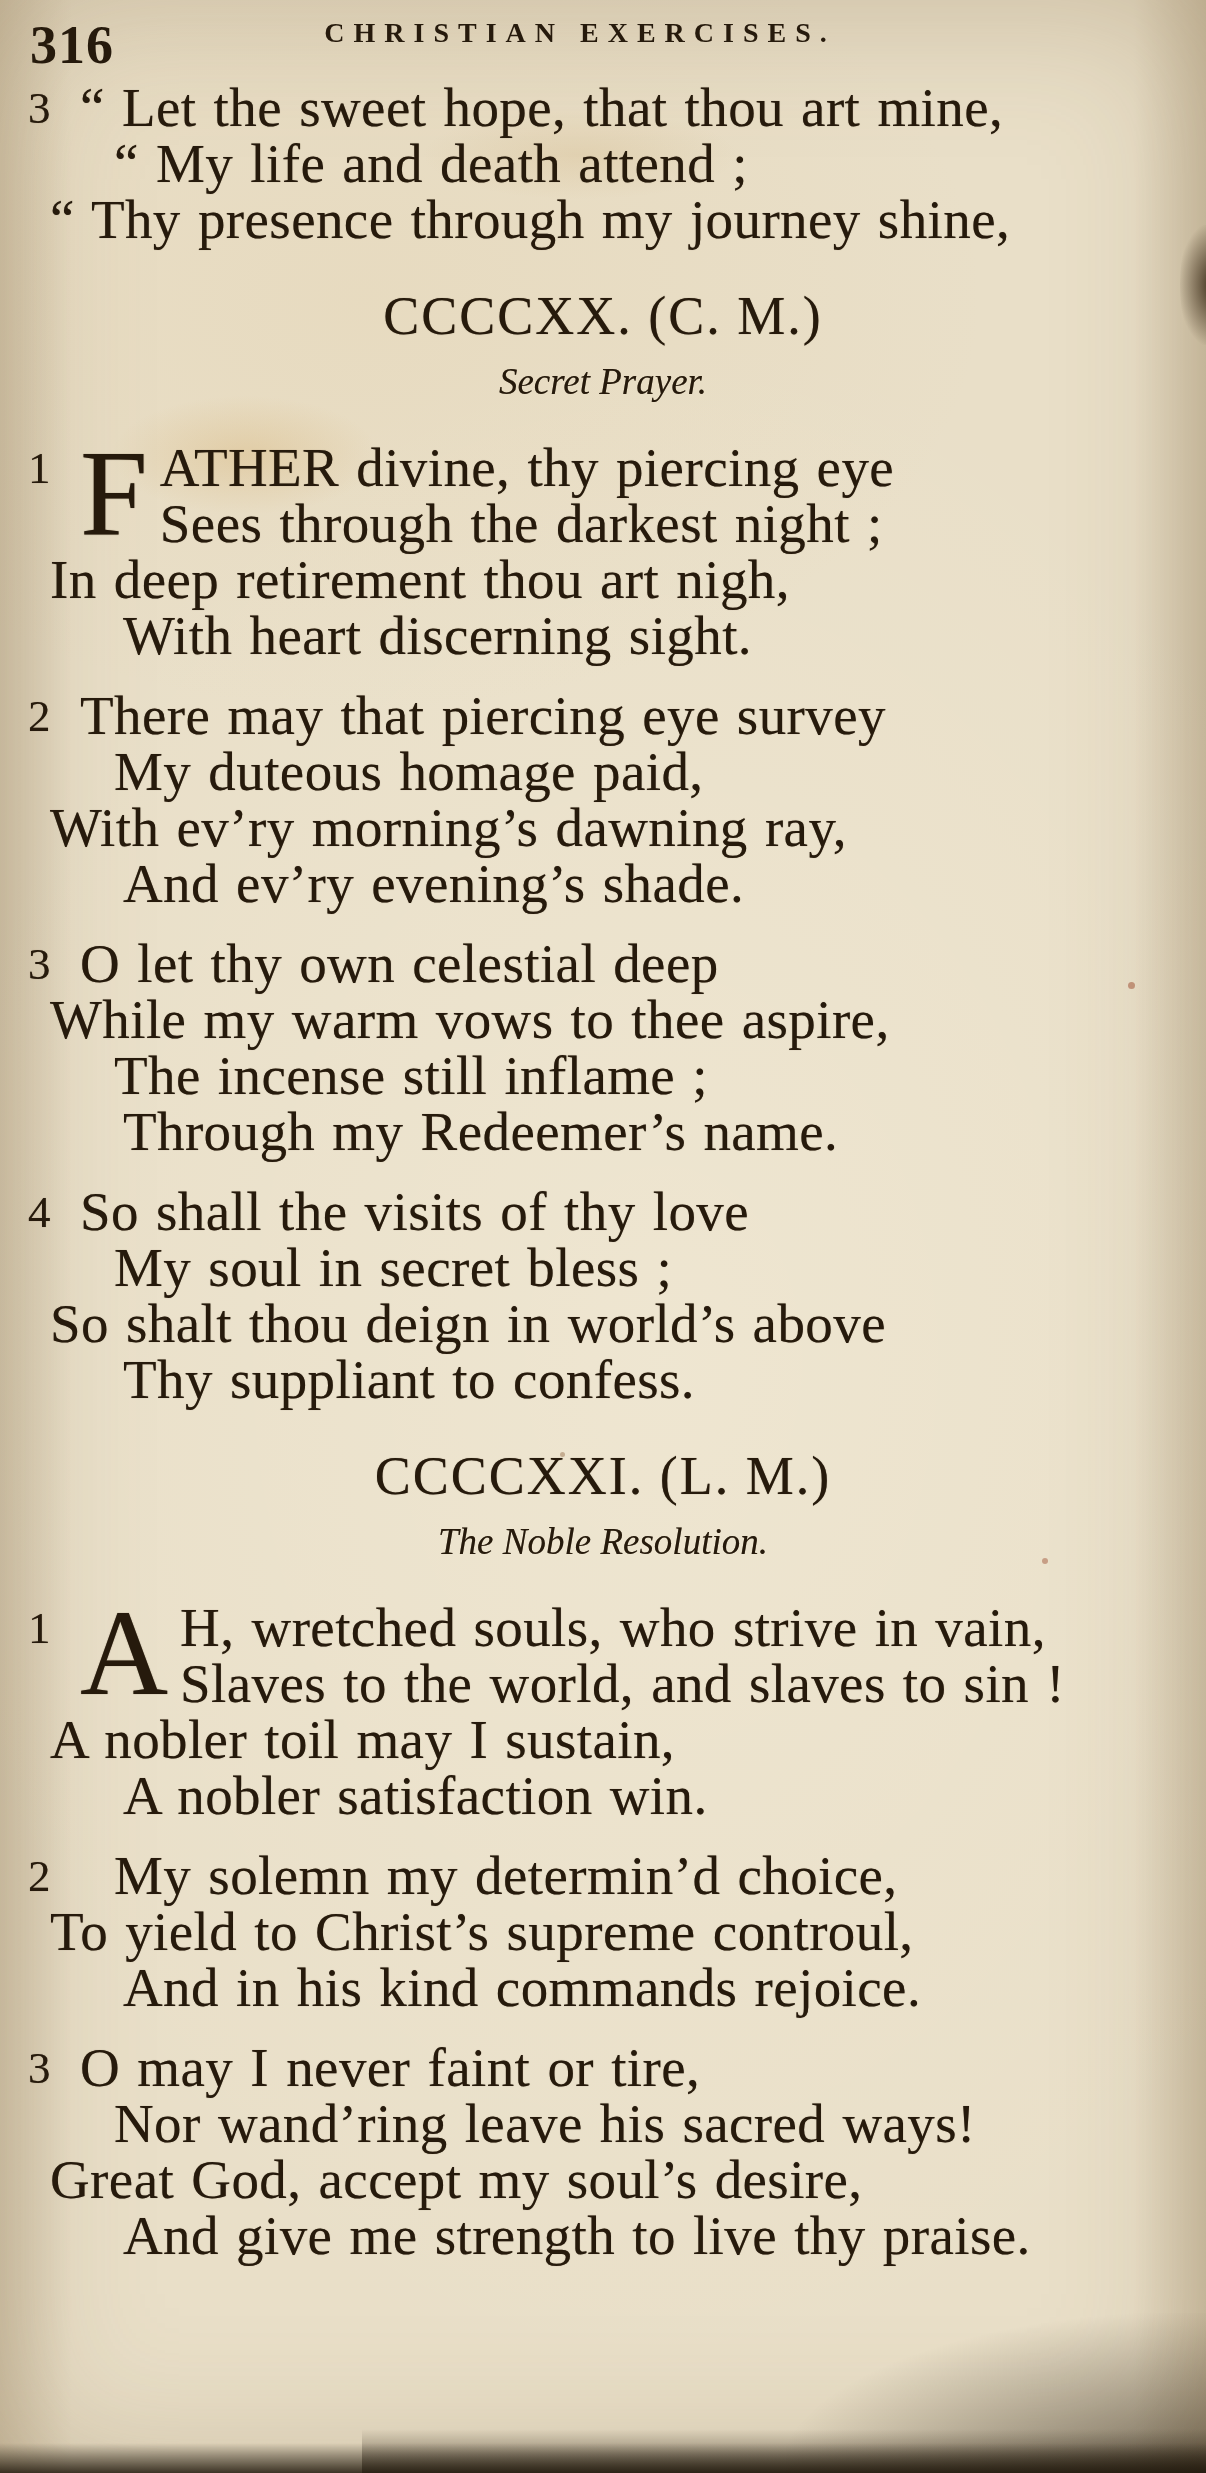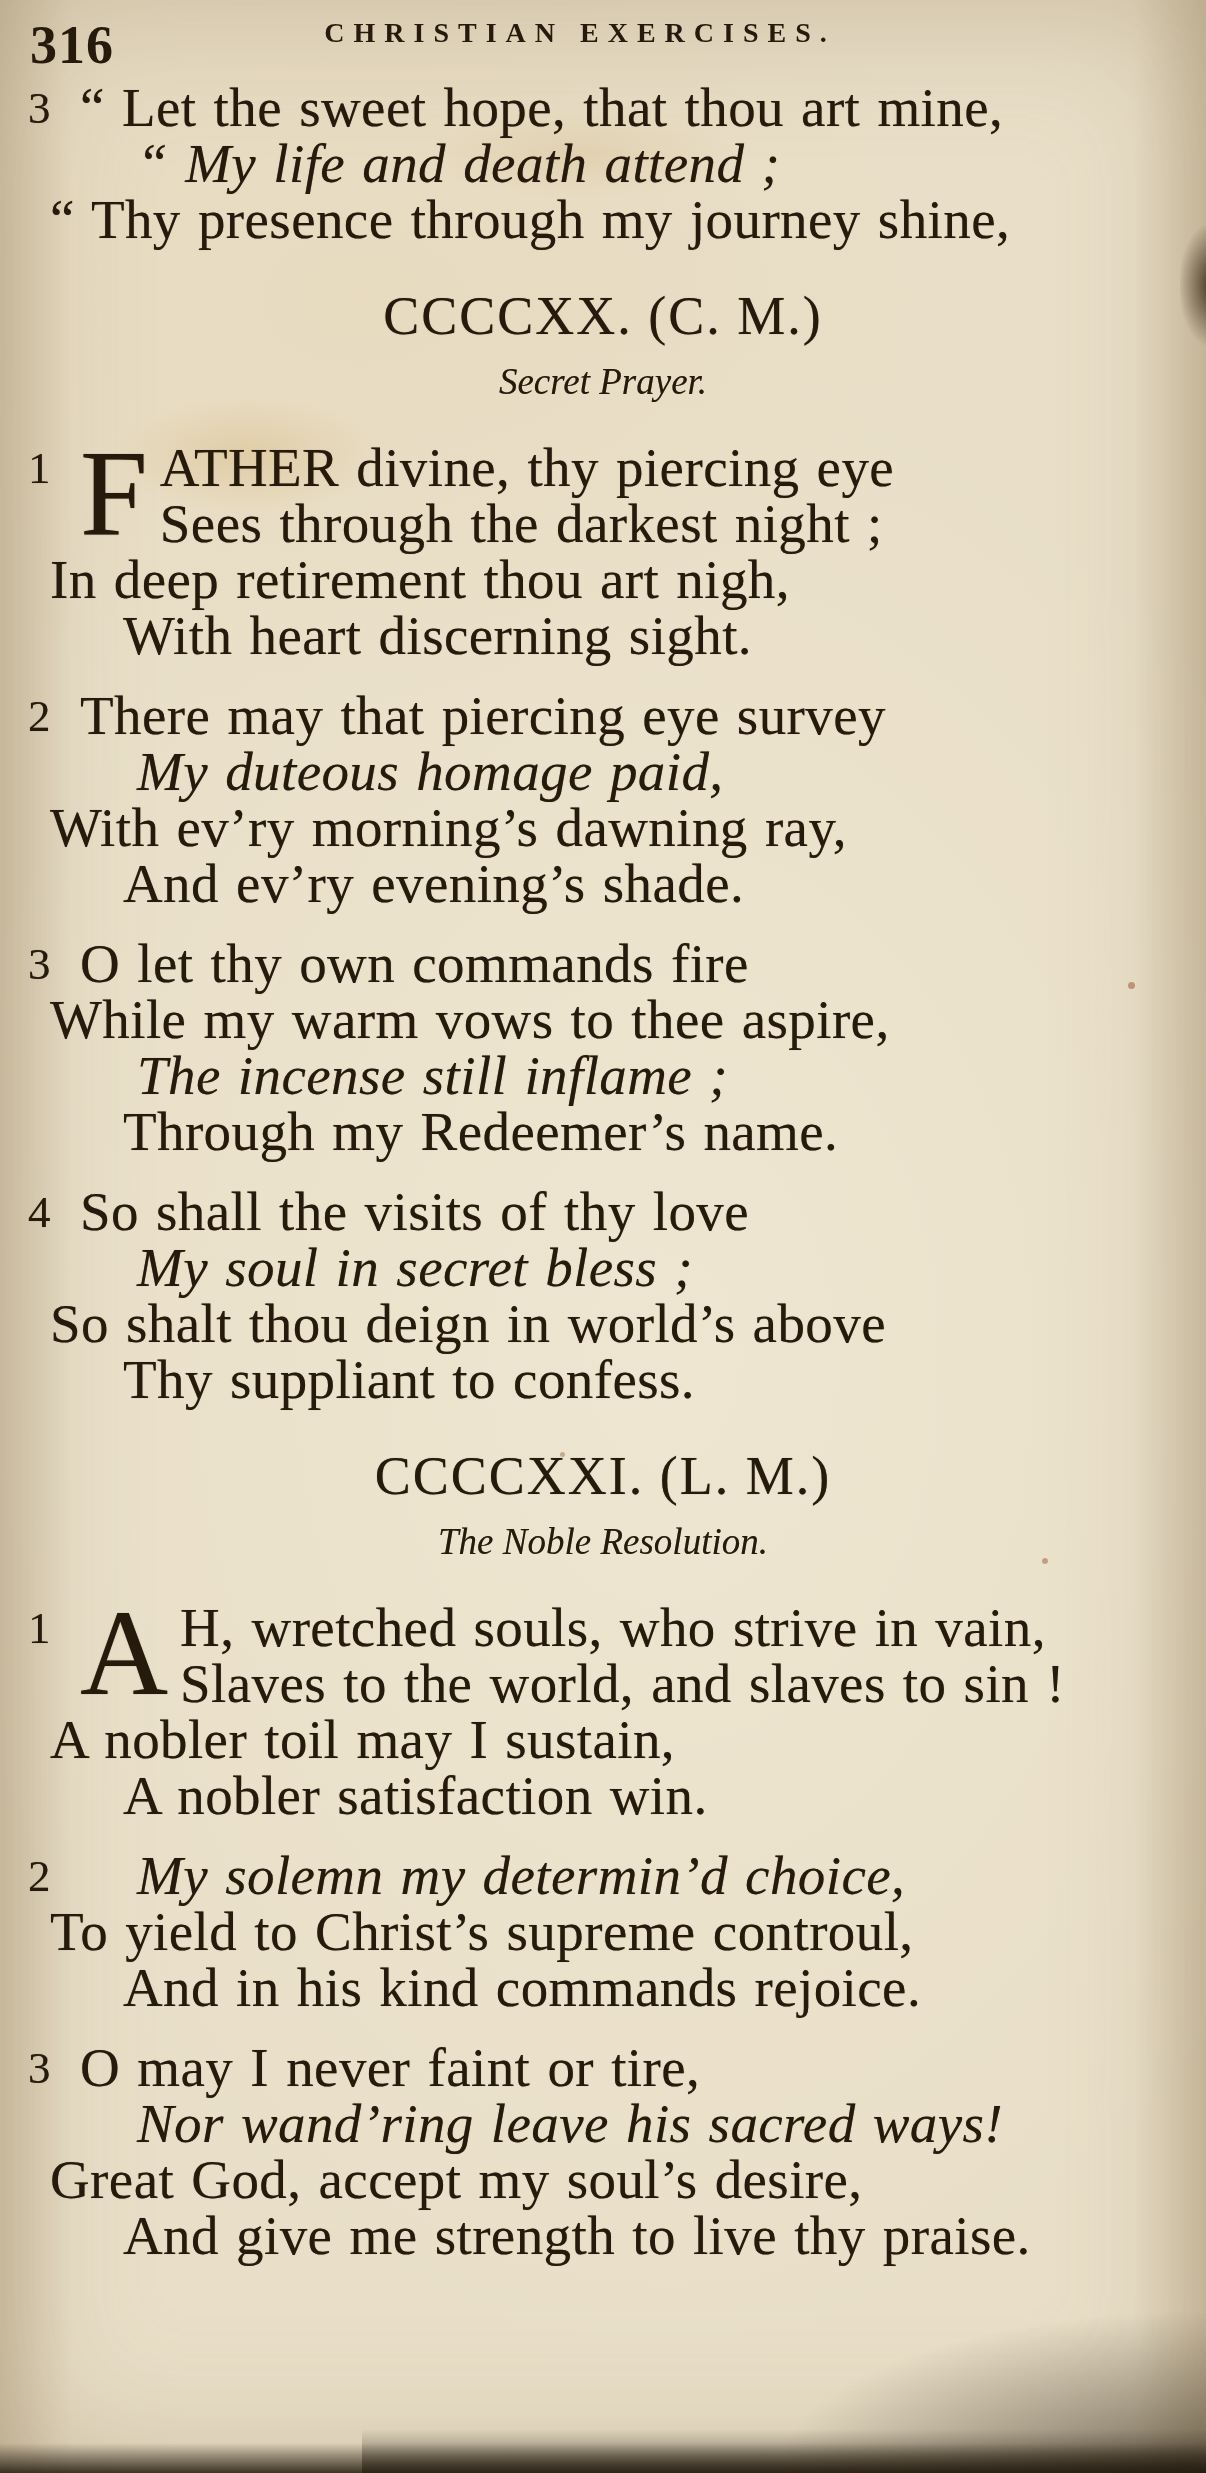--- a/index.html
+++ b/index.html
@@ -20,21 +20,21 @@
   .page-num{position:absolute;left:2px;top:0;font-size:54px;font-weight:700;letter-spacing:1px;}
   .running-title{position:absolute;left:48%;transform:translateX(-50%);top:3px;
     font-size:28px;font-weight:700;letter-spacing:9px;white-space:nowrap;}
 
   .line{font-size:55px;line-height:56px;white-space:nowrap;letter-spacing:0.4px;word-spacing:3px;
     text-shadow:0 0 0.7px rgba(45,30,10,0.55);}
   .stanza{position:relative;margin-bottom:24px;}
   .num{position:absolute;left:0;top:0;font-size:45px;line-height:56px;
     text-shadow:0 0 0.7px rgba(45,30,10,0.55);}
   .l1{margin-left:52px;}
-  .l2{margin-left:109px;font-style:italic;}
+  .l2{margin-left:86px;}
   .l3{margin-left:22px;}
   .l4{margin-left:95px;}
 
   .dc-body{margin-left:52px;}
   .drop-cap{float:left;font-size:122px;line-height:98px;height:106px;margin:4px 12px 0 0;
     text-shadow:0 0 1px rgba(45,30,10,0.6);}
   .dc-l3{margin-left:-30px;clear:left;}
   .dc-l4{margin-left:43px;}
 
   .hymn-heading{text-align:center;font-size:54px;line-height:64px;letter-spacing:2px;
@@ -105,21 +105,21 @@
     <div class="stanza">
       <span class="num">2</span>
       <div class="line l1">There may that piercing eye survey</div>
       <div class="line l2">My duteous homage paid,</div>
       <div class="line l3">With ev’ry morning’s dawning ray,</div>
       <div class="line l4">And ev’ry evening’s shade.</div>
     </div>
 
     <div class="stanza">
       <span class="num">3</span>
-      <div class="line l1">O let thy own commands fire</div>
+      <div class="line l1">O let thy own celestial deep</div>
       <div class="line l3">While my warm vows to thee aspire,</div>
       <div class="line l2">The incense still inflame ;</div>
       <div class="line l4">Through my Redeemer’s name.</div>
     </div>
 
     <div class="stanza">
       <span class="num">4</span>
       <div class="line l1">So shall the visits of thy love</div>
       <div class="line l2">My soul in secret bless ;</div>
       <div class="line l3">So shalt thou deign in world’s above</div>

